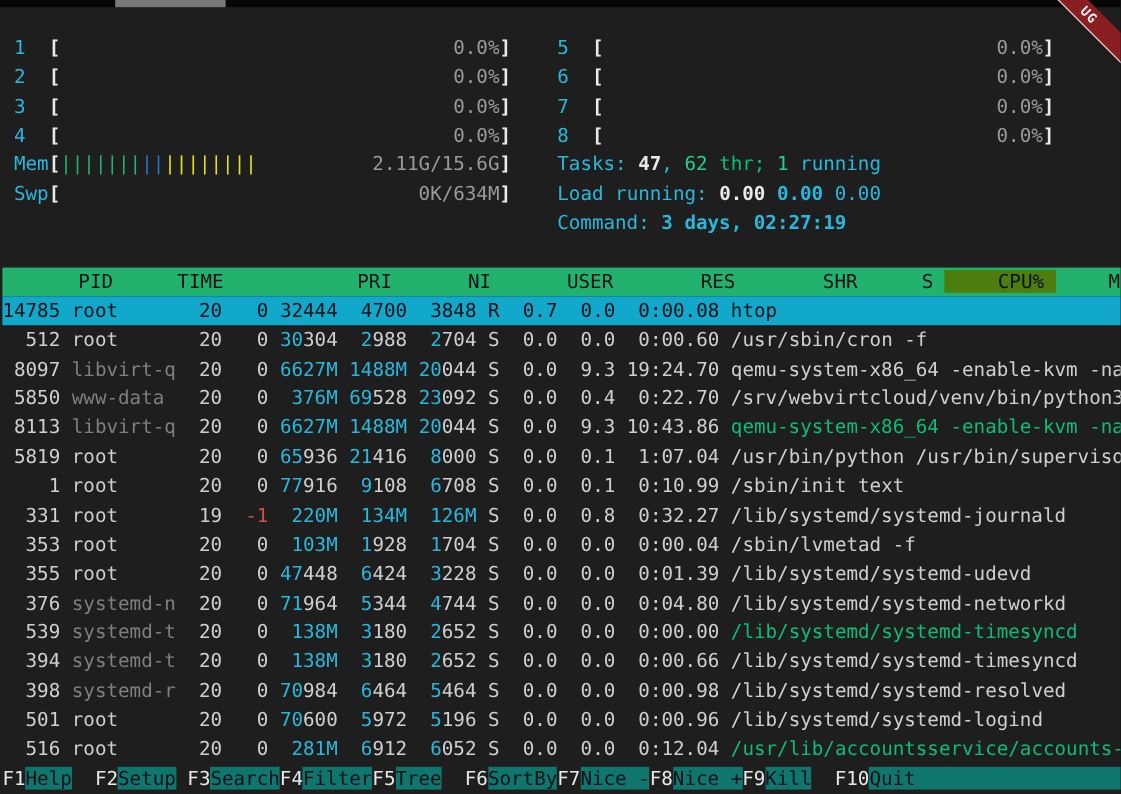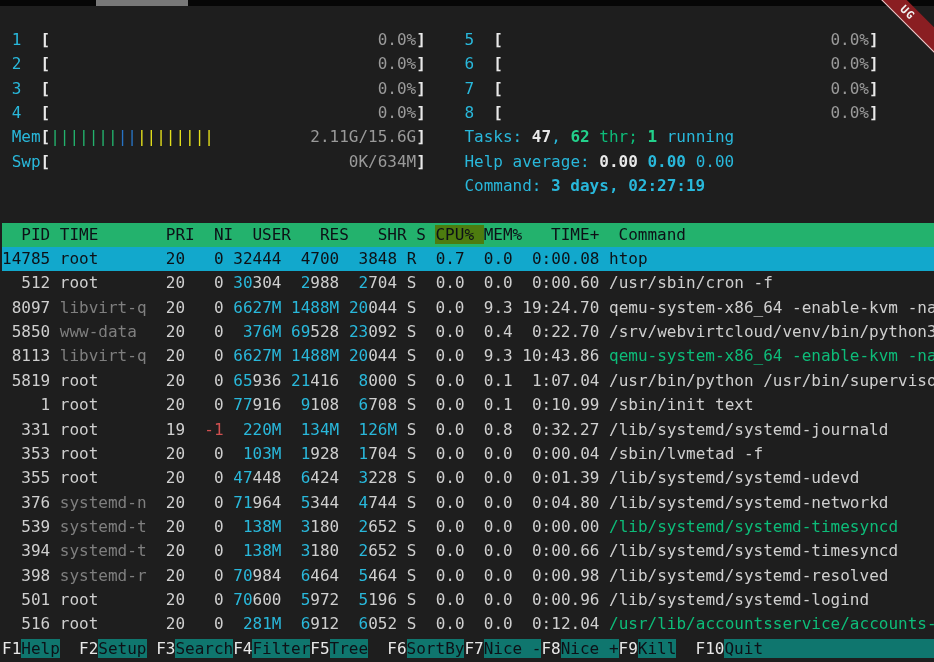--- a/index.html
+++ b/index.html
@@ -14,27 +14,27 @@
   #term{position:absolute;top:6px;left:0;width:934px;height:656px;padding:22px 0 0 2px;
         font-size:16px;line-height:24.35px;color:#cfcfcf;}
   .ln{white-space:pre;height:24.35px;}
   .fg{color:#cfcfcf}
   .dim{color:#7f7f7f}
   .cy{color:#29b8db}
   .cb{color:#29b8db;font-weight:bold}
   .wb{color:#e9e9e9;font-weight:bold}
   .sh{color:#9a9a9a}
   .g{color:#0dbc79}
-  .gb{color:#23d18b;font-weight:bold}
+  .gb{color:#23d18b;font-weight:normal}
   .red{color:#d05050}
   .barg{color:#23b26d}
   .barb{color:#2773c5}
   .bary{color:#e3df1c}
   .hdr{background:#23b26d;}
-  .hdr span{color:#0d1117;}
+  .hdr span{color:#0d1117;padding-left:44px;}
   .hdr .sort{background:#4d7c0f;}
   .sel{background:#12a8cc;}
   .sel span{color:#0d1117 !important;}
   .fk{color:#e8e8e8}
   .fl{background:#0f766e;color:#0d1117}
 </style>
 </head>
 <body>
 
 <div id="screen">
@@ -43,21 +43,21 @@
   </div>
   <div id="ribbon">
     <span>UG</span>
   </div>
   <div id="term">
       <div class="ln"><span> </span><span class="cy">1</span><span>  </span><span class="wb">[</span><span>                                  </span><span class="sh">0.0%</span><span class="wb">]</span><span>    </span><span class="cy">5</span><span>  </span><span class="wb">[</span><span>                                  </span><span class="sh">0.0%</span><span class="wb">]</span></div>
       <div class="ln"><span> </span><span class="cy">2</span><span>  </span><span class="wb">[</span><span>                                  </span><span class="sh">0.0%</span><span class="wb">]</span><span>    </span><span class="cy">6</span><span>  </span><span class="wb">[</span><span>                                  </span><span class="sh">0.0%</span><span class="wb">]</span></div>
       <div class="ln"><span> </span><span class="cy">3</span><span>  </span><span class="wb">[</span><span>                                  </span><span class="sh">0.0%</span><span class="wb">]</span><span>    </span><span class="cy">7</span><span>  </span><span class="wb">[</span><span>                                  </span><span class="sh">0.0%</span><span class="wb">]</span></div>
       <div class="ln"><span> </span><span class="cy">4</span><span>  </span><span class="wb">[</span><span>                                  </span><span class="sh">0.0%</span><span class="wb">]</span><span>    </span><span class="cy">8</span><span>  </span><span class="wb">[</span><span>                                  </span><span class="sh">0.0%</span><span class="wb">]</span></div>
       <div class="ln"><span> </span><span class="cy">Mem</span><span class="wb">[</span><span class="barg">|||||||</span><span class="barb">||</span><span class="bary">||||||||</span><span>          </span><span class="sh">2.11G/15.6G</span><span class="wb">]</span><span>    </span><span class="cy">Tasks: </span><span class="wb">47</span><span class="cy">, </span><span class="gb">62</span><span class="g"> thr; </span><span class="gb">1</span><span class="cy"> running</span></div>
-      <div class="ln"><span> </span><span class="cy">Swp</span><span class="wb">[</span><span>                               </span><span class="sh">0K/634M</span><span class="wb">]</span><span>    </span><span class="cy">Help average: </span><span class="wb">0.00</span><span> </span><span class="cb">0.00</span><span> </span><span class="cy">0.00</span></div>
+      <div class="ln"><span> </span><span class="cy">Swp</span><span class="wb">[</span><span>                               </span><span class="sh">0K/634M</span><span class="wb">]</span><span>    </span><span class="cy">Load running: </span><span class="wb">0.00</span><span> </span><span class="cb">0.00</span><span> </span><span class="cy">0.00</span></div>
       <div class="ln"><span>                                                </span><span class="cy">Command: </span><span class="cb">3 days, 02:27:19</span></div>
       <div class="ln"><span> </span></div>
       <div class="ln hdr"><span>  PID </span><span>TIME      </span><span> PRI </span><span> NI </span><span> USER </span><span>  RES </span><span>  SHR </span><span>S </span><span class="sort">CPU% </span><span>MEM% </span><span>  TIME+  </span><span>Command</span><span>                          </span></div>
       <div class="ln sel"><span class="fg">14785</span><span> </span><span class="fg">root     </span><span> </span><span class="fg"> 20</span><span> </span><span class="fg">  0</span><span> </span><span class="cy">32</span><span class="fg">444</span><span> </span><span> </span><span class="cy">4</span><span class="fg">700</span><span> </span><span> </span><span class="cy">3</span><span class="fg">848</span><span> </span><span class="fg">R</span><span> </span><span class="fg"> 0.7</span><span> </span><span class="fg"> 0.0</span><span> </span><span class="fg"> 0:00.08</span><span> </span><span class="fg">htop</span></div>
       <div class="ln"><span class="fg">  512</span><span> </span><span class="fg">root     </span><span> </span><span class="fg"> 20</span><span> </span><span class="fg">  0</span><span> </span><span class="cy">30</span><span class="fg">304</span><span> </span><span> </span><span class="cy">2</span><span class="fg">988</span><span> </span><span> </span><span class="cy">2</span><span class="fg">704</span><span> </span><span class="fg">S</span><span> </span><span class="fg"> 0.0</span><span> </span><span class="fg"> 0.0</span><span> </span><span class="fg"> 0:00.60</span><span> </span><span class="fg">/usr/sbin/cron -f</span></div>
       <div class="ln"><span class="fg"> 8097</span><span> </span><span class="dim">libvirt-q</span><span> </span><span class="fg"> 20</span><span> </span><span class="fg">  0</span><span> </span><span class="cy">6627M</span><span> </span><span class="cy">1488M</span><span> </span><span class="cy">20</span><span class="fg">044</span><span> </span><span class="fg">S</span><span> </span><span class="fg"> 0.0</span><span> </span><span class="fg"> 9.3</span><span> </span><span class="fg">19:24.70</span><span> </span><span class="fg">qemu-system-x86_64 -enable-kvm -na</span></div>
       <div class="ln"><span class="fg"> 5850</span><span> </span><span class="dim">www-data </span><span> </span><span class="fg"> 20</span><span> </span><span class="fg">  0</span><span> </span><span> </span><span class="cy">376M</span><span> </span><span class="cy">69</span><span class="fg">528</span><span> </span><span class="cy">23</span><span class="fg">092</span><span> </span><span class="fg">S</span><span> </span><span class="fg"> 0.0</span><span> </span><span class="fg"> 0.4</span><span> </span><span class="fg"> 0:22.70</span><span> </span><span class="fg">/srv/webvirtcloud/venv/bin/python3</span></div>
       <div class="ln"><span class="fg"> 8113</span><span> </span><span class="dim">libvirt-q</span><span> </span><span class="fg"> 20</span><span> </span><span class="fg">  0</span><span> </span><span class="cy">6627M</span><span> </span><span class="cy">1488M</span><span> </span><span class="cy">20</span><span class="fg">044</span><span> </span><span class="fg">S</span><span> </span><span class="fg"> 0.0</span><span> </span><span class="fg"> 9.3</span><span> </span><span class="fg">10:43.86</span><span> </span><span class="g">qemu-system-x86_64 -enable-kvm -na</span></div>
       <div class="ln"><span class="fg"> 5819</span><span> </span><span class="fg">root     </span><span> </span><span class="fg"> 20</span><span> </span><span class="fg">  0</span><span> </span><span class="cy">65</span><span class="fg">936</span><span> </span><span class="cy">21</span><span class="fg">416</span><span> </span><span> </span><span class="cy">8</span><span class="fg">000</span><span> </span><span class="fg">S</span><span> </span><span class="fg"> 0.0</span><span> </span><span class="fg"> 0.1</span><span> </span><span class="fg"> 1:07.04</span><span> </span><span class="fg">/usr/bin/python /usr/bin/superviso</span></div>
       <div class="ln"><span class="fg">    1</span><span> </span><span class="fg">root     </span><span> </span><span class="fg"> 20</span><span> </span><span class="fg">  0</span><span> </span><span class="cy">77</span><span class="fg">916</span><span> </span><span> </span><span class="cy">9</span><span class="fg">108</span><span> </span><span> </span><span class="cy">6</span><span class="fg">708</span><span> </span><span class="fg">S</span><span> </span><span class="fg"> 0.0</span><span> </span><span class="fg"> 0.1</span><span> </span><span class="fg"> 0:10.99</span><span> </span><span class="fg">/sbin/init text</span></div>

